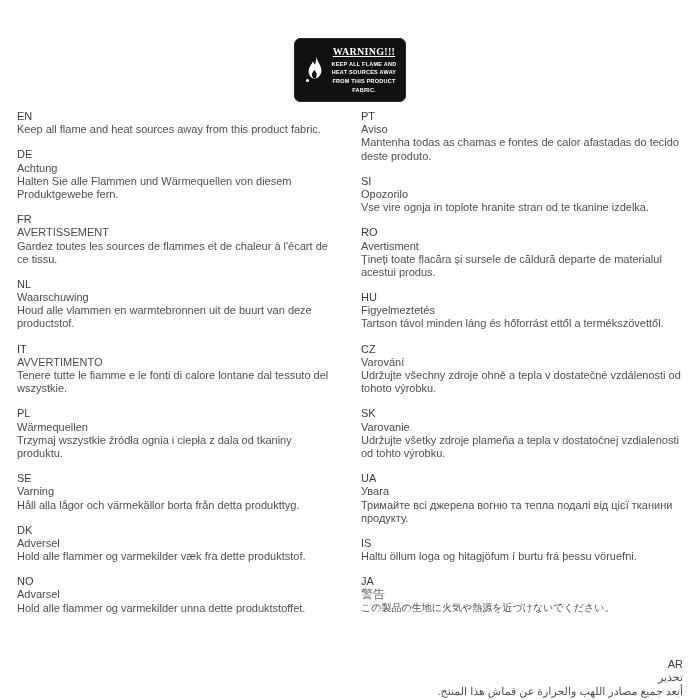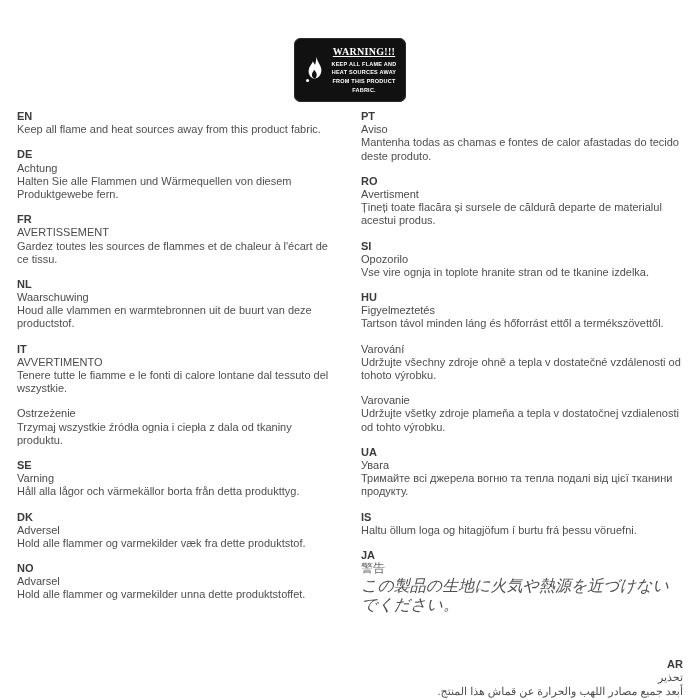--- a/index.html
+++ b/index.html
@@ -50,25 +50,25 @@
     padding: 0 17px;
     margin-top: 8px;
   }
   .col { flex: 1 1 0; min-width: 0; }
   .lang-block {
     margin-bottom: 12px;
     color: #4a4a4a;
     font-size: 11px;
     line-height: 1.2;
   }
-  .lang-code { font-weight: bold; color: #3b3b3b; }
+  .lang-code { font-weight: normal; color: #3b3b3b; }
   .lang-title { color: #4a4a4a; }
   .lang-text { color: #4f4f4f; }
   .lang-block.cjk .lang-title { font-size: 12px; line-height: 1.15; color: #6a6a6a; }
-  .lang-block.cjk .lang-text { font-size: 16px; font-style: italic; }
+  .lang-block.cjk .lang-text { font-size: 10px; }
   .lang-block[dir="rtl"] { text-align: right; margin-top: 44px; }
 </style>
 </head>
 <body>
 
 <div class="page">
 
   <div class="badge" id="warning-badge" style="background: rgb(17, 17, 17); color: rgb(255, 255, 255);">
     <div class="flame">
       <svg width="22" height="30" viewBox="0 0 26 34" xmlns="http://www.w3.org/2000/svg" aria-hidden="true">
@@ -106,21 +106,22 @@
           <div class="lang-code">NL</div>
           <div class="lang-title">Waarschuwing</div>
           <div class="lang-text">Houd alle vlammen en warmtebronnen uit de buurt van deze productstof.</div>
         </div>
         <div class="lang-block">
           <div class="lang-code">IT</div>
           <div class="lang-title">AVVERTIMENTO</div>
           <div class="lang-text">Tenere tutte le fiamme e le fonti di calore lontane dal tessuto del wszystkie.</div>
         </div>
         <div class="lang-block">
-          <div class="lang-title">Ostrzeżenie</div>
+          <div class="lang-code">PL</div>
+          <div class="lang-title">Wärmequellen</div>
           <div class="lang-text">Trzymaj wszystkie źródła ognia i ciepła z dala od tkaniny produktu.</div>
         </div>
         <div class="lang-block">
           <div class="lang-code">SE</div>
           <div class="lang-title">Varning</div>
           <div class="lang-text">Håll alla lågor och värmekällor borta från detta produkttyg.</div>
         </div>
         <div class="lang-block">
           <div class="lang-code">DK</div>
           <div class="lang-title">Adversel</div>
@@ -132,39 +133,41 @@
           <div class="lang-text">Hold alle flammer og varmekilder unna dette produktstoffet.</div>
         </div>
       </div>
     <div class="col" id="col-right">
         <div class="lang-block">
           <div class="lang-code">PT</div>
           <div class="lang-title">Aviso</div>
           <div class="lang-text">Mantenha todas as chamas e fontes de calor afastadas do tecido deste produto.</div>
         </div>
         <div class="lang-block">
+          <div class="lang-code">SI</div>
+          <div class="lang-title">Opozorilo</div>
+          <div class="lang-text">Vse vire ognja in toplote hranite stran od te tkanine izdelka.</div>
+        </div>
+        <div class="lang-block">
           <div class="lang-code">RO</div>
           <div class="lang-title">Avertisment</div>
           <div class="lang-text">Țineți toate flacăra și sursele de căldură departe de materialul acestui produs.</div>
-        </div>
-        <div class="lang-block">
-          <div class="lang-code">SI</div>
-          <div class="lang-title">Opozorilo</div>
-          <div class="lang-text">Vse vire ognja in toplote hranite stran od te tkanine izdelka.</div>
         </div>
         <div class="lang-block">
           <div class="lang-code">HU</div>
           <div class="lang-title">Figyelmeztetés</div>
           <div class="lang-text">Tartson távol minden láng és hőforrást ettől a termékszövettől.</div>
         </div>
         <div class="lang-block">
+          <div class="lang-code">CZ</div>
           <div class="lang-title">Varování</div>
           <div class="lang-text">Udržujte všechny zdroje ohně a tepla v dostatečné vzdálenosti od tohoto výrobku.</div>
         </div>
         <div class="lang-block">
+          <div class="lang-code">SK</div>
           <div class="lang-title">Varovanie</div>
           <div class="lang-text">Udržujte všetky zdroje plameňa a tepla v dostatočnej vzdialenosti od tohto výrobku.</div>
         </div>
         <div class="lang-block">
           <div class="lang-code">UA</div>
           <div class="lang-title">Увага</div>
           <div class="lang-text">Тримайте всі джерела вогню та тепла подалі від цієї тканини продукту.</div>
         </div>
         <div class="lang-block">
           <div class="lang-code">IS</div>

